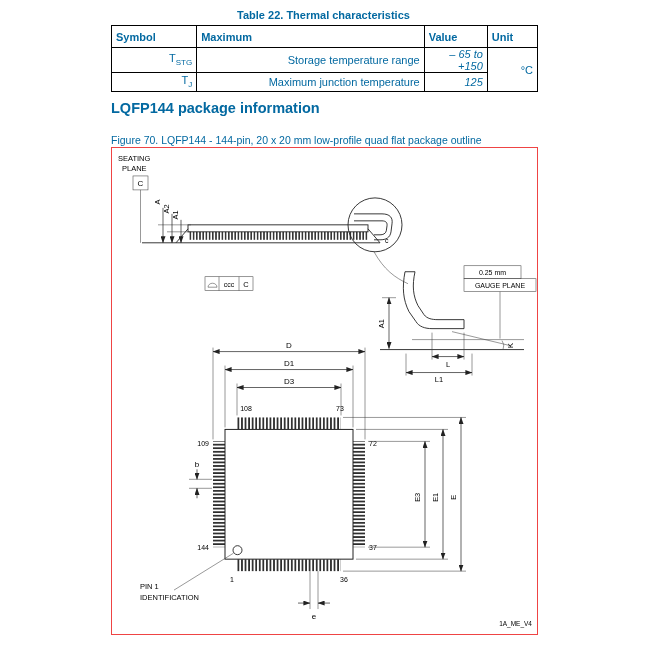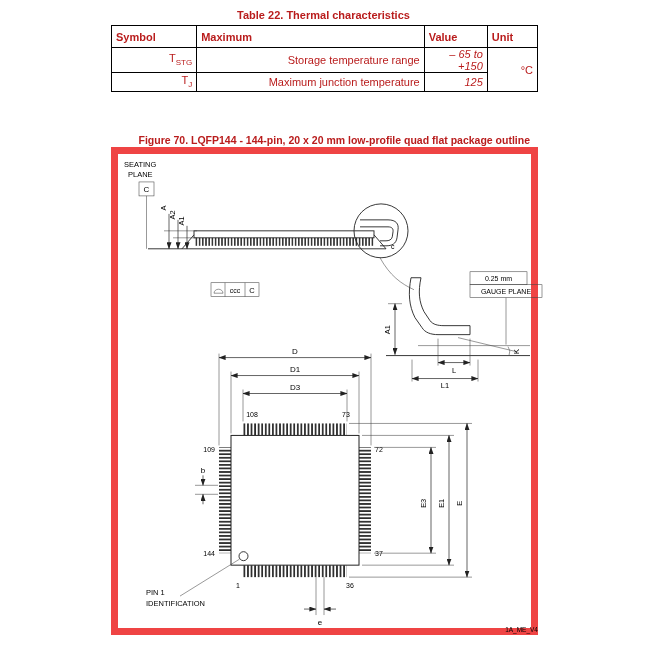--- a/index.html
+++ b/index.html
@@ -1,18 +1,18 @@
 <!DOCTYPE html>
 <html><head>
 <meta charset="utf-8">
 <style>
   html,body { margin:0; padding:0; background:#fff; }
   .page {
     position:relative; width:647px; height:647px; background:#fff;
-    font-family:"Liberation Sans", sans-serif; color:#b91c1c; overflow:hidden;
+    font-family:"Liberation Sans", sans-serif; color:#0369a1; overflow:hidden;
   }
   .table-title {
     position:absolute; top:9px; left:111px; width:425px;
     text-align:center; font-weight:bold; font-size:11px;
   }
   table.thermal {
     position:absolute; top:25px; left:111px; width:427px;
     border-collapse:collapse; font-size:11px; table-layout:fixed;
   }
   table.thermal th, table.thermal td { border:1px solid #000; padding:0 4px;text-align:right; }
@@ -21,26 +21,26 @@
   .col-sym { width:85px; } .col-rat { width:227px; } .col-val { width:63px; } .col-unit { width:50px; }
   td.sym { text-align:center; }
   td.sym sub { font-size:8px; }
   td.rating { text-align:left; padding-left:6px; }
   td.val { text-align:center;font-style:italic; }
   td.unit { text-align:center; }
   .section-heading {
     position:absolute; top:100px; left:111px; font-size:14.5px; font-weight:bold; margin:0;
   }
   .fig-caption {
-    position:absolute; top:134px; left:103px; width:427px;
-    text-align:right; font-weight:bold; font-size:10.5px;
+    position:absolute; top:134px; left:111px; width:427px;
+    text-align:left; font-weight:normal; font-size:10.5px;
   }
   .figure-frame {
     position:absolute; top:147px; left:111px; width:427px; height:488px;
-    border:7px solid #ef4444; box-sizing:border-box; background:#fff;
+    border:1px solid #ef4444; box-sizing:border-box; background:#fff;
   }
   .figure-frame svg { display:block; }
   
   .ln { stroke:#222; stroke-width:0.9; fill:none; }
   .tn { stroke:#444; stroke-width:0.55; fill:none; }
   .dm { stroke:#222; stroke-width:0.7; fill:none; }
   svg text { fill:#000; font-family:"Liberation Sans", sans-serif; }
 </style>
 </head>
 <body>
@@ -70,20 +70,21 @@
       <td class="unit" rowspan="2">°C</td>
     </tr>
     <tr>
       <td class="sym"><span>T</span><sub>J</sub></td>
       <td class="rating">Maximum junction temperature</td>
       <td class="val">125</td>
     </tr>
   </tbody>
     </table>
 
+  <h2 class="section-heading">LQFP144 package information</h2>
 
   <div class="fig-caption">Figure 70. LQFP144 - 144-pin, 20 x 20 mm low-profile quad flat package outline</div>
 
   <div class="figure-frame">
     <svg width="425" height="486" viewBox="0 0 425 487" preserveAspectRatio="none">
       <defs>
         <marker id="arr" markerWidth="7" markerHeight="5" refX="6.6" refY="2.5" orient="auto-start-reverse" markerUnits="userSpaceOnUse">
           <path d="M0,0 L7,2.5 L0,5 z" fill="#222"></path>
         </marker>
         <pattern id="pinsV" patternUnits="userSpaceOnUse" width="3.56" height="12">

